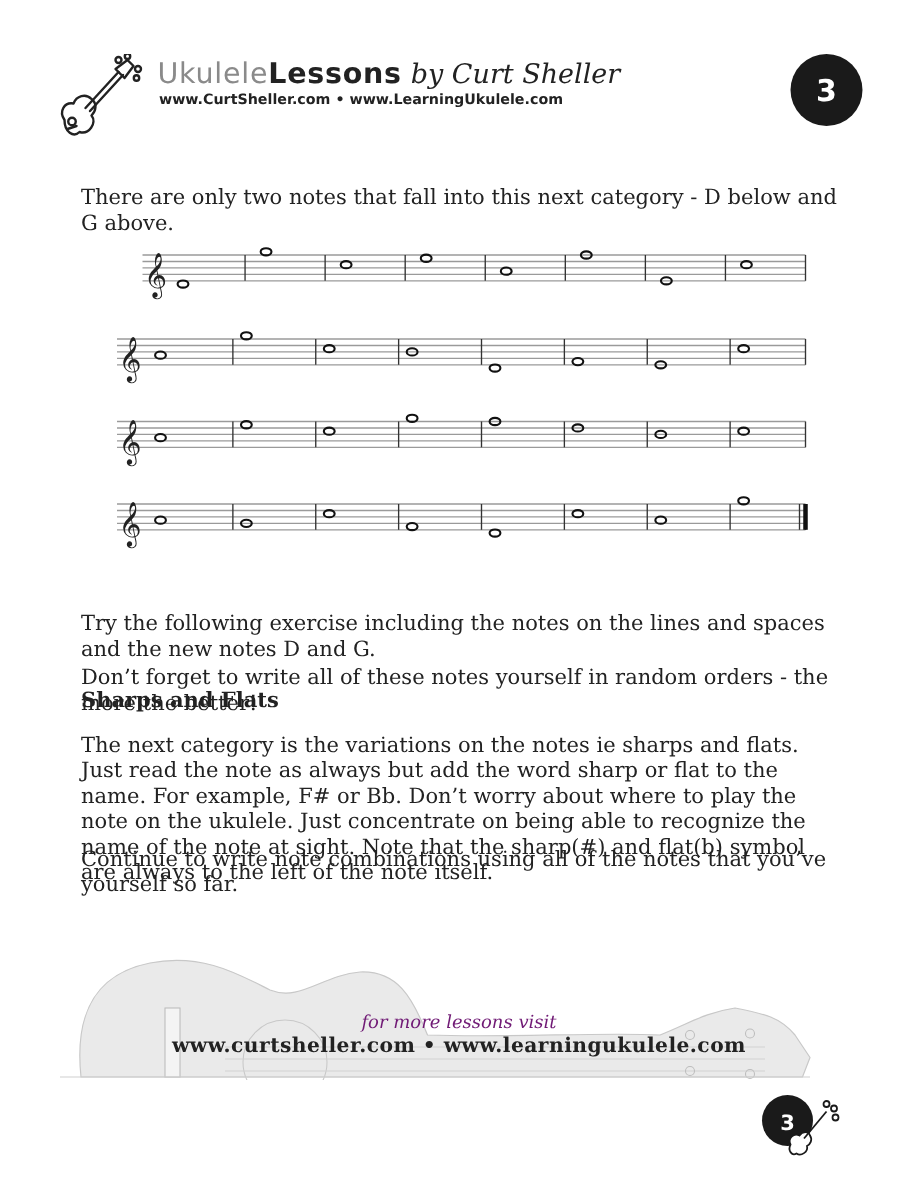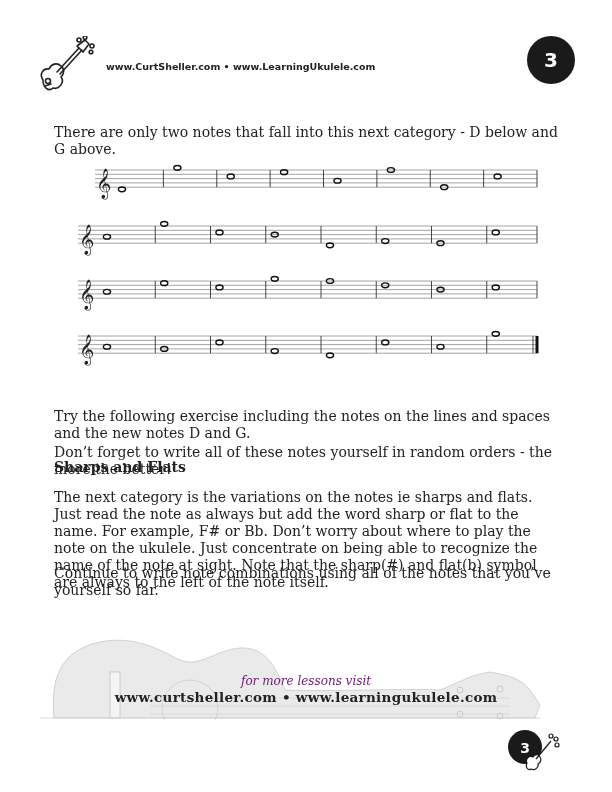--- a/index.html
+++ b/index.html
@@ -30,20 +30,23 @@
       <line x1="25" y1="38" x2="47" y2="14"></line>
       <path d="M42 10 L50 4 L54 8 L48 16 Z"></path>
       <circle cx="13" cy="45" r="2.5"></circle>
       <line x1="10" y1="50" x2="16" y2="48"></line>
       <circle cx="44" cy="4" r="2"></circle>
         <circle cx="50" cy="1.5" r="1.8"></circle>
       <circle cx="57" cy="10" r="2"></circle>
         <circle cx="56" cy="16" r="1.8"></circle>
     </g>
   </svg>
+  <div class="brand">
+    <span class="b1">Ukulele</span><span class="b2">Lessons</span><span class="b3">by Curt Sheller</span>
+  </div>
   <div class="urls">www.CurtSheller.com • www.LearningUkulele.com</div>
 </div>
 <div class="page-badge">3</div>
 
 <div class="para" style="top:124px;">There are only two notes that fall into this next category - D below and G above.</div>
 
 <svg class="staff-wrap" id="music" viewBox="0 0 612 792">
     <line x1="95" x2="537" y1="170" y2="170" stroke="#9a9a9a" stroke-width="0.9"></line>
     <line x1="95" x2="537" y1="174.3" y2="174.3" stroke="#9a9a9a" stroke-width="0.9"></line>
     <line x1="95" x2="537" y1="178.6" y2="178.6" stroke="#9a9a9a" stroke-width="0.9"></line>

